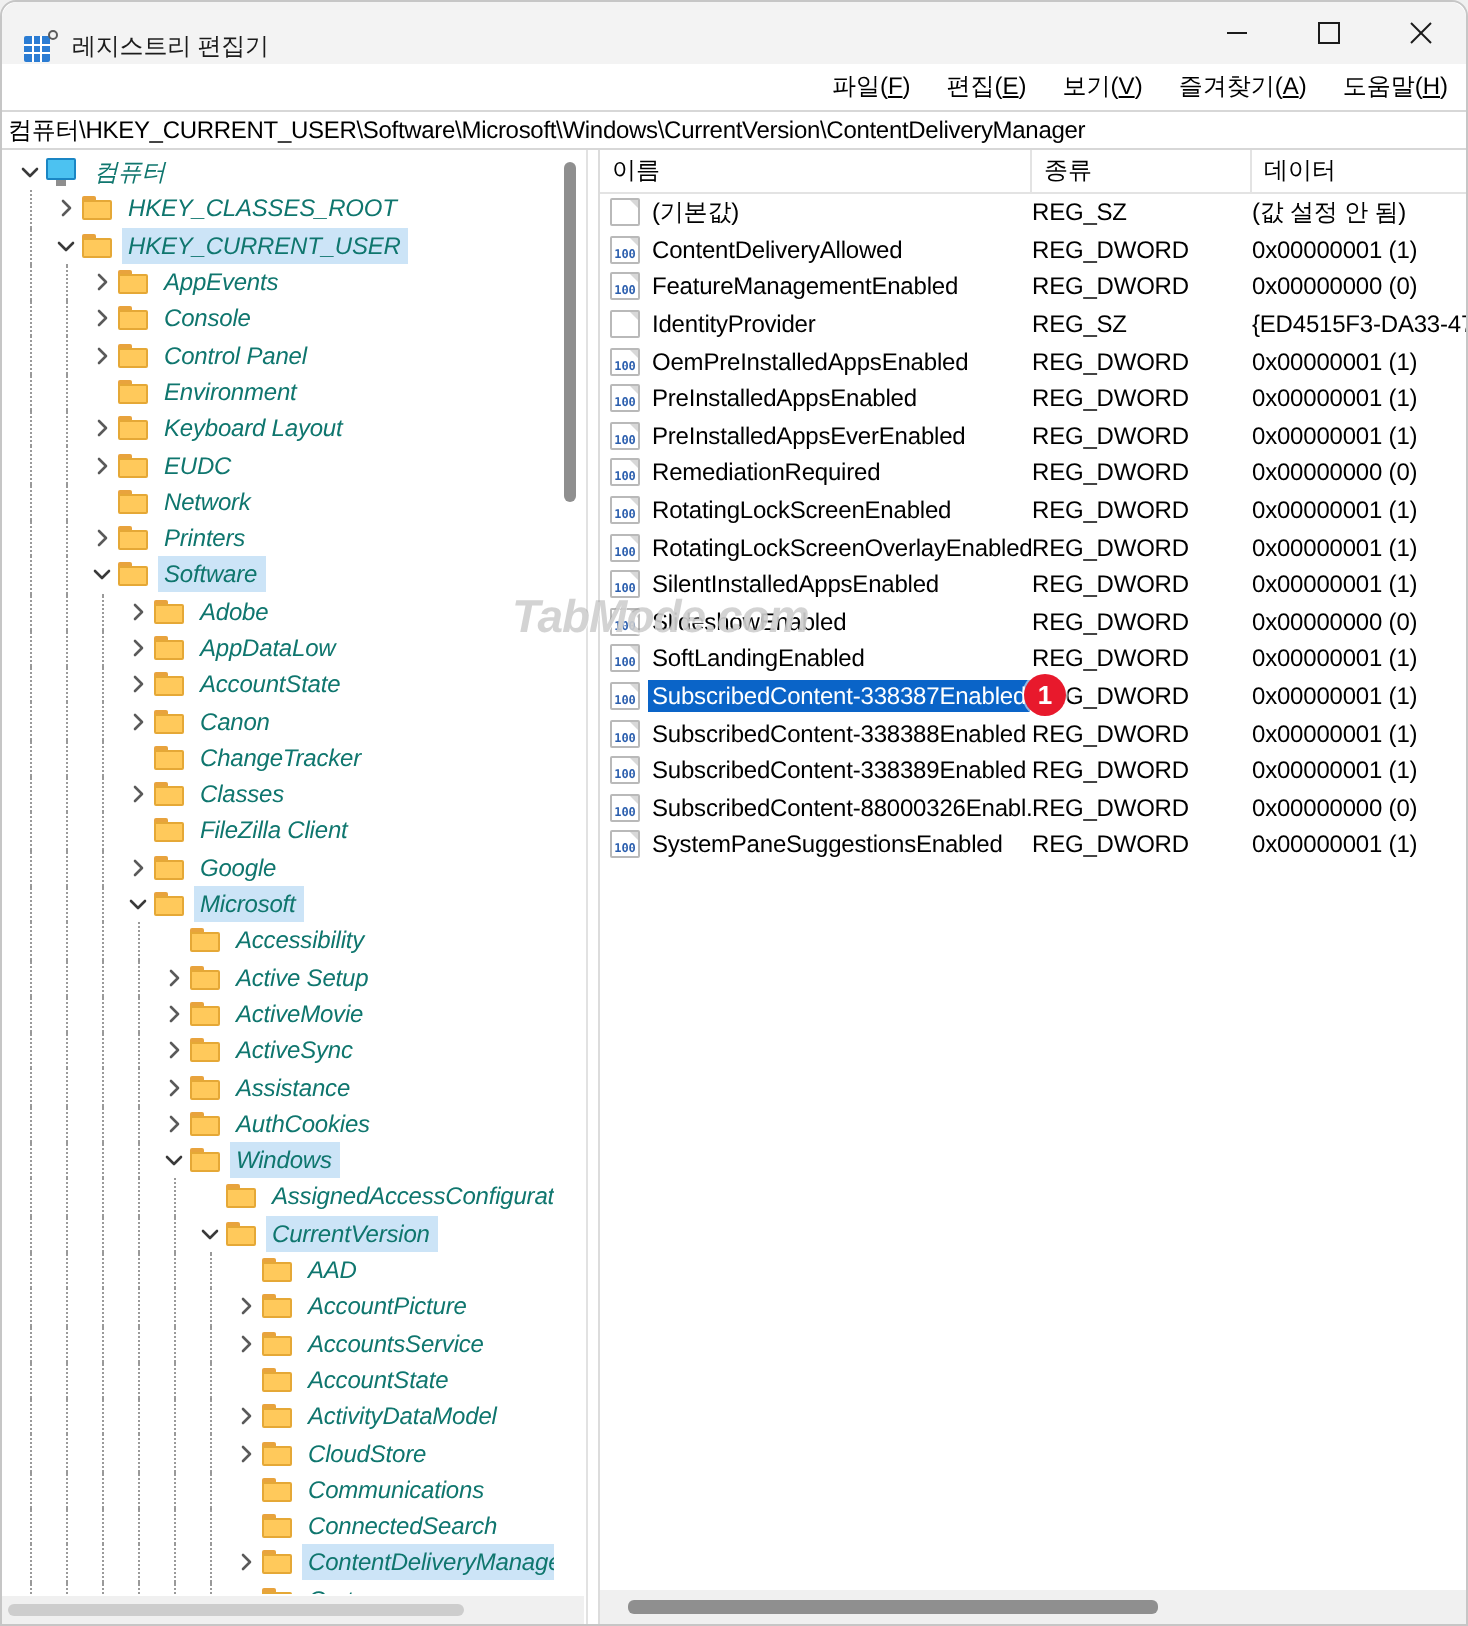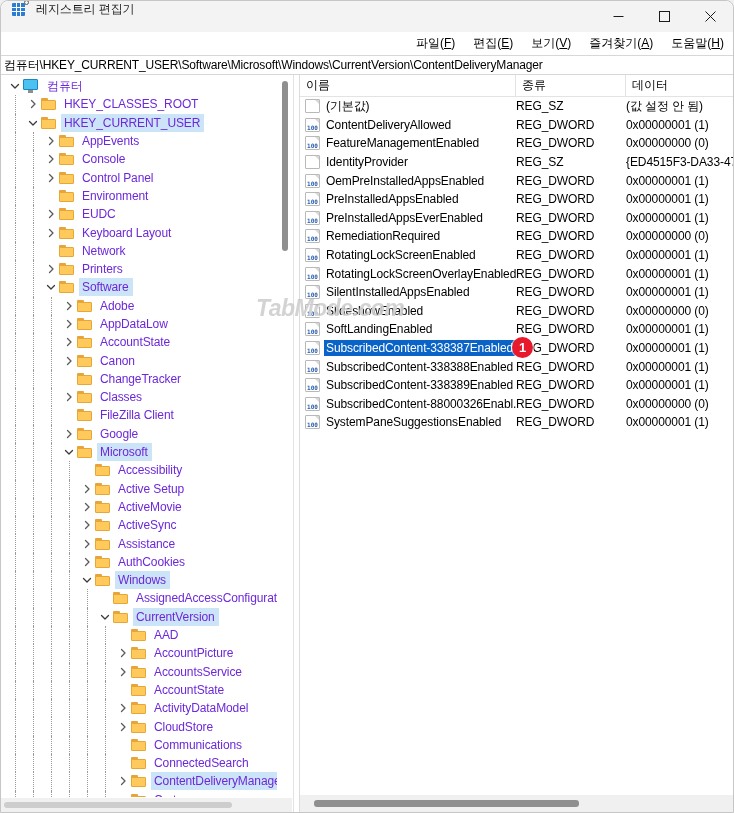--- a/index.html
+++ b/index.html
@@ -21,21 +21,21 @@
     flex-direction: column;
     overflow: hidden;
   }
 
   
   #titlebar {
     height: 31px;
     min-height: 31px;
     background: #f3f3f3;
     display: flex;
-    align-items: flex-start;
+    align-items: flex-end;
     border-radius: 8px 8px 0 0;
     position: relative;
   }
   #app-icon {
     width: 16px; height: 16px;
     margin-left: 11px; margin-right: 8px;
     position: relative;
     flex: 0 0 auto;
   }
   #app-icon .regblock {
@@ -186,23 +186,24 @@
     border: 1px solid #1a86c4;
     border-radius: 1px;
   }
   .tnode .pcicon .stand {
     position: absolute; left: 5px; top: 11px;
     width: 5px; height: 3px;
     background: #8e8e8e;
   }
   .tnode .tlabel {
     font-size: 12px;
-    color: #6d28d9;
+    color: #0f766e;
     padding: 1px 3px 1px 2px;
     letter-spacing: -0.1px;
+    font-style: italic;
   }
   .tnode.selected .tlabel {
     background: #cce4f7;
     outline: 1px solid #cce4f7;
   }
   .tnode .guide {
     position: absolute;
     top: 0; bottom: 0;
     width: 1px;
     border-left: 1px dotted #9a9a9a;
@@ -526,35 +527,35 @@
             <div class="guide" style="left: 32px;"></div>
             <span class="twist">
               <svg width="10" height="10" viewBox="0 0 10 10">
                 <polyline points="3.5,1.5 7,5 3.5,8.5" fill="none" stroke="#5a5a5a" stroke-width="1.3" stroke-linecap="round" stroke-linejoin="round"></polyline>
               </svg>
             </span>
             <span class="ficon">
               <span class="tab"></span>
               <span class="base"></span>
             </span>
+            <span class="tlabel">Keyboard Layout</span>
+          </div>
+          <div class="tnode" style="padding-left: 42px;">
+            <div class="guide" style="left: 14px;"></div>
+            <div class="guide" style="left: 32px;"></div>
+            <span class="twist">
+              <svg width="10" height="10" viewBox="0 0 10 10">
+                <polyline points="3.5,1.5 7,5 3.5,8.5" fill="none" stroke="#5a5a5a" stroke-width="1.3" stroke-linecap="round" stroke-linejoin="round"></polyline>
+              </svg>
+            </span>
+            <span class="ficon">
+              <span class="tab"></span>
+              <span class="base"></span>
+            </span>
             <span class="tlabel">EUDC</span>
-          </div>
-          <div class="tnode" style="padding-left: 42px;">
-            <div class="guide" style="left: 14px;"></div>
-            <div class="guide" style="left: 32px;"></div>
-            <span class="twist">
-              <svg width="10" height="10" viewBox="0 0 10 10">
-                <polyline points="3.5,1.5 7,5 3.5,8.5" fill="none" stroke="#5a5a5a" stroke-width="1.3" stroke-linecap="round" stroke-linejoin="round"></polyline>
-              </svg>
-            </span>
-            <span class="ficon">
-              <span class="tab"></span>
-              <span class="base"></span>
-            </span>
-            <span class="tlabel">Keyboard Layout</span>
           </div>
           <div class="tnode" style="padding-left: 42px;">
             <div class="guide" style="left: 14px;"></div>
             <div class="guide" style="left: 32px;"></div>
             <span class="twist"></span>
             <span class="ficon">
               <span class="tab"></span>
               <span class="base"></span>
             </span>
             <span class="tlabel">Network</span>

